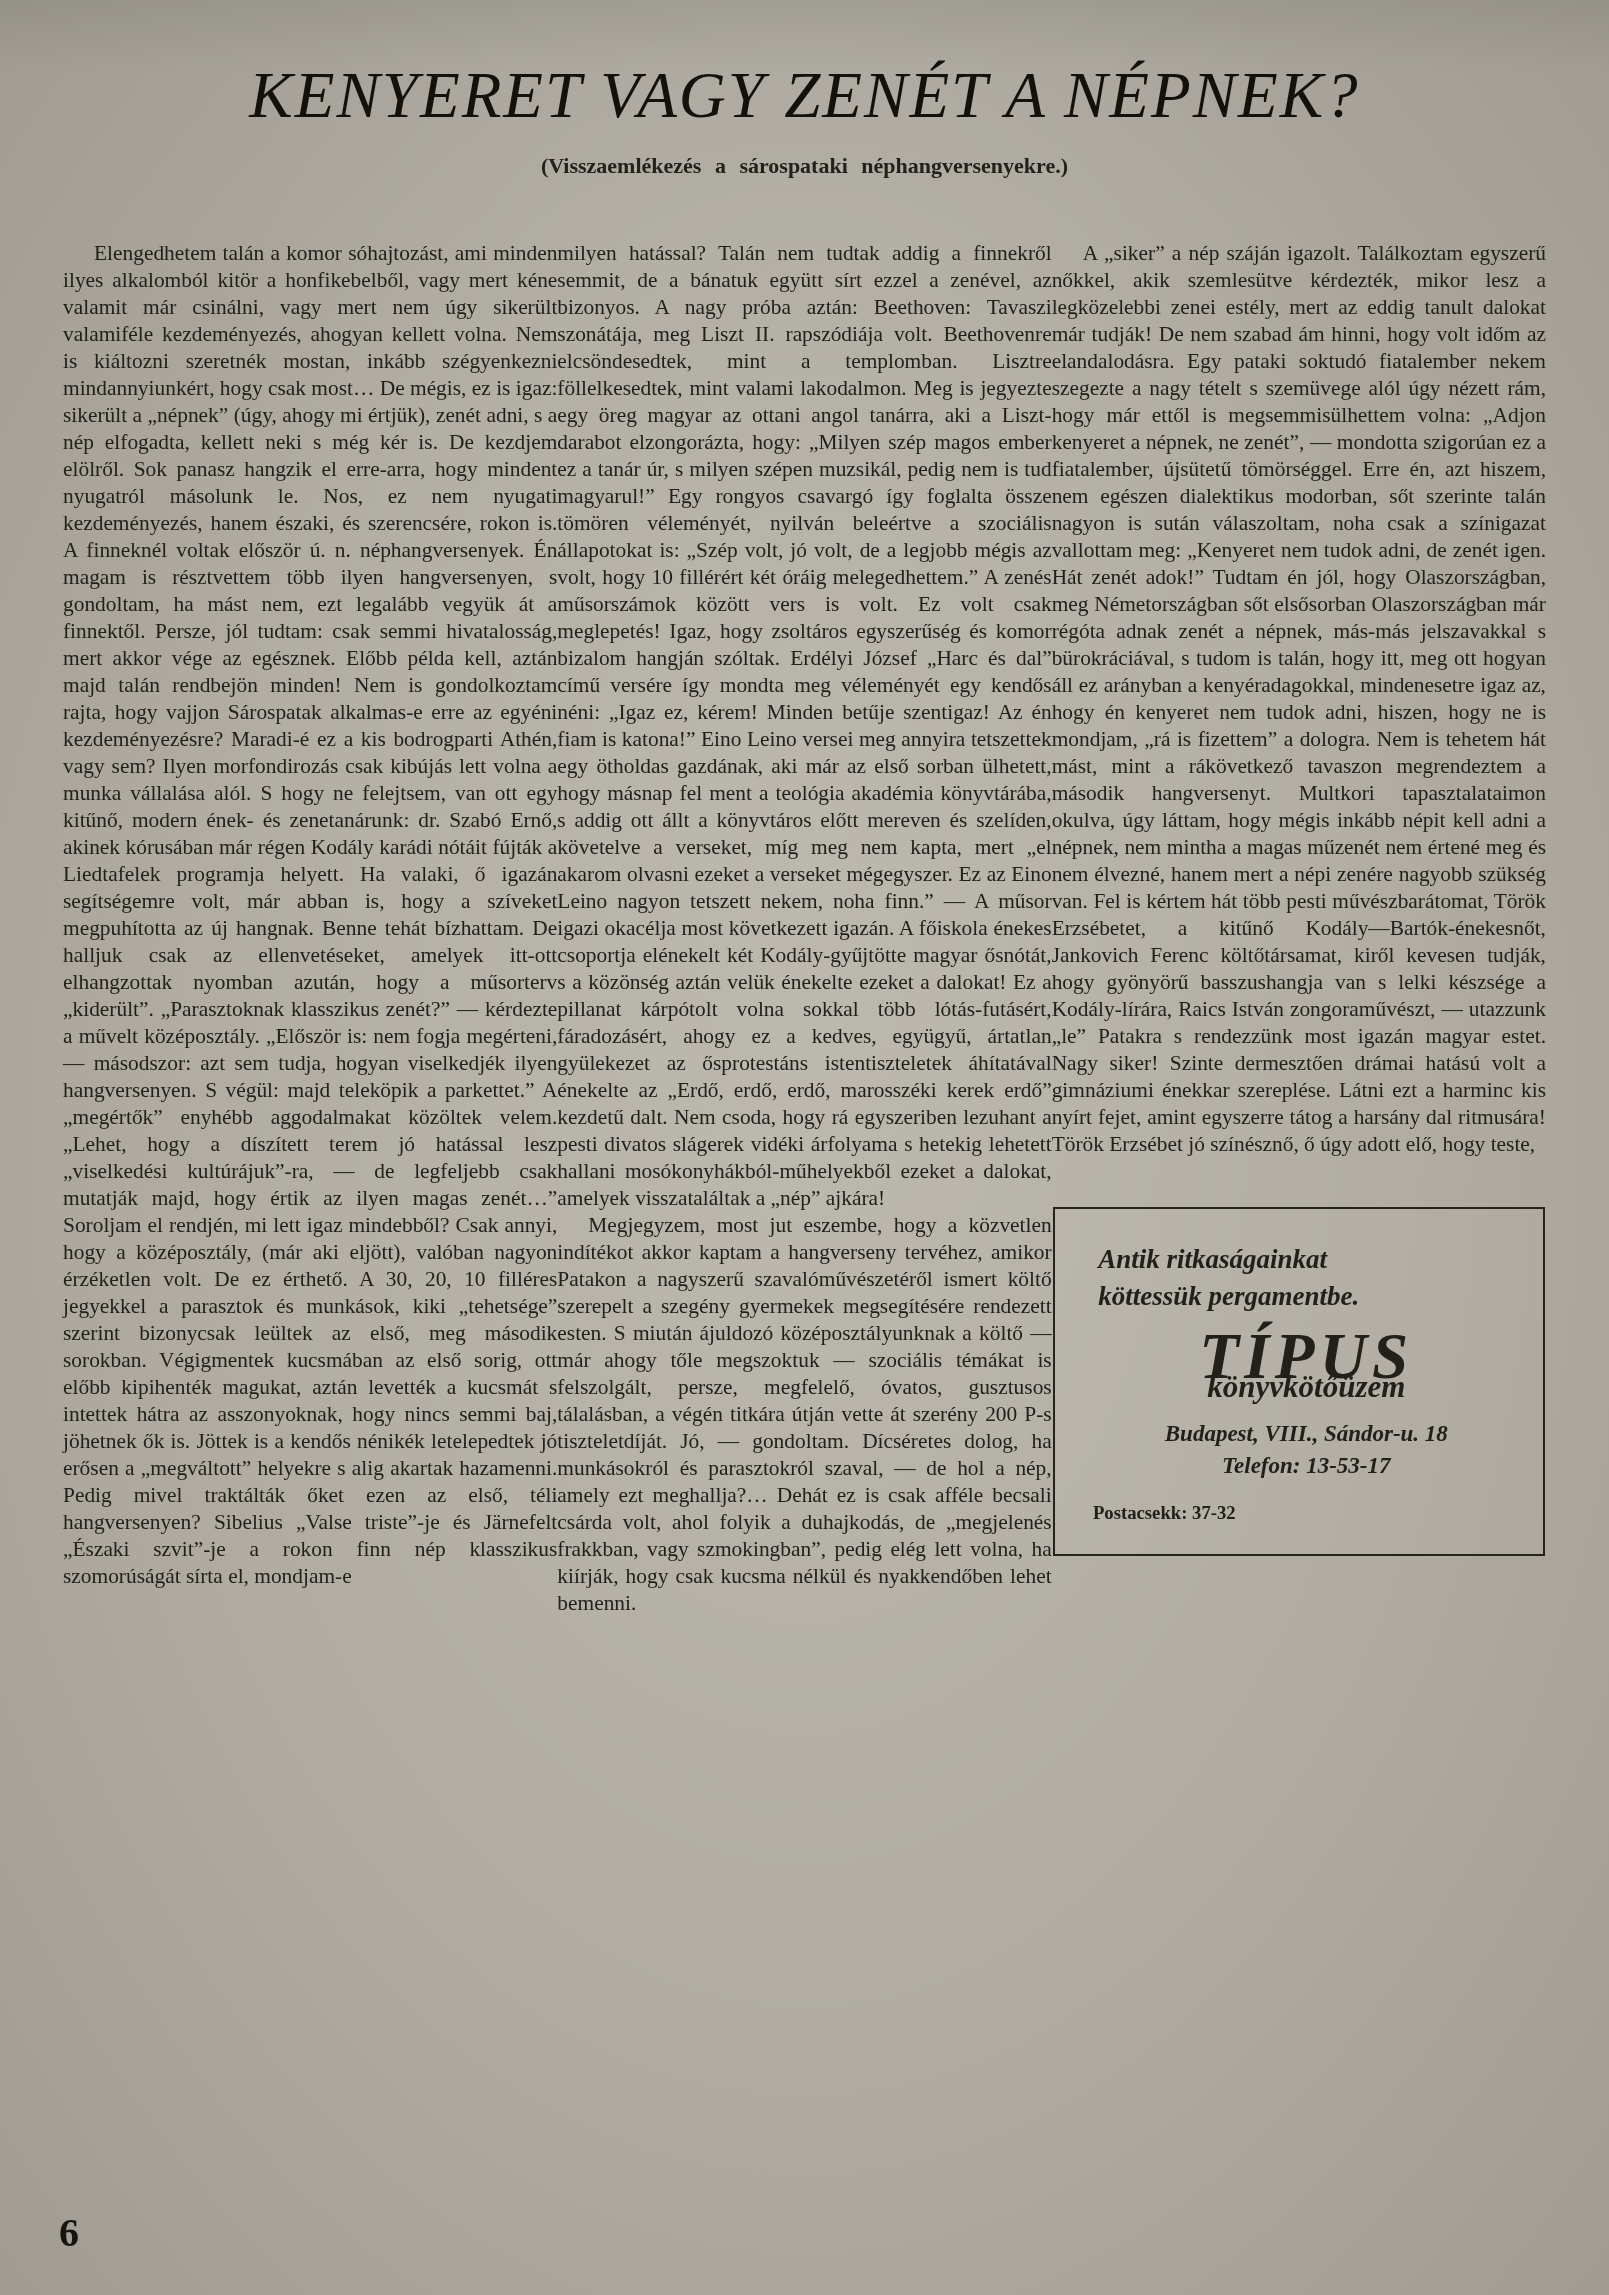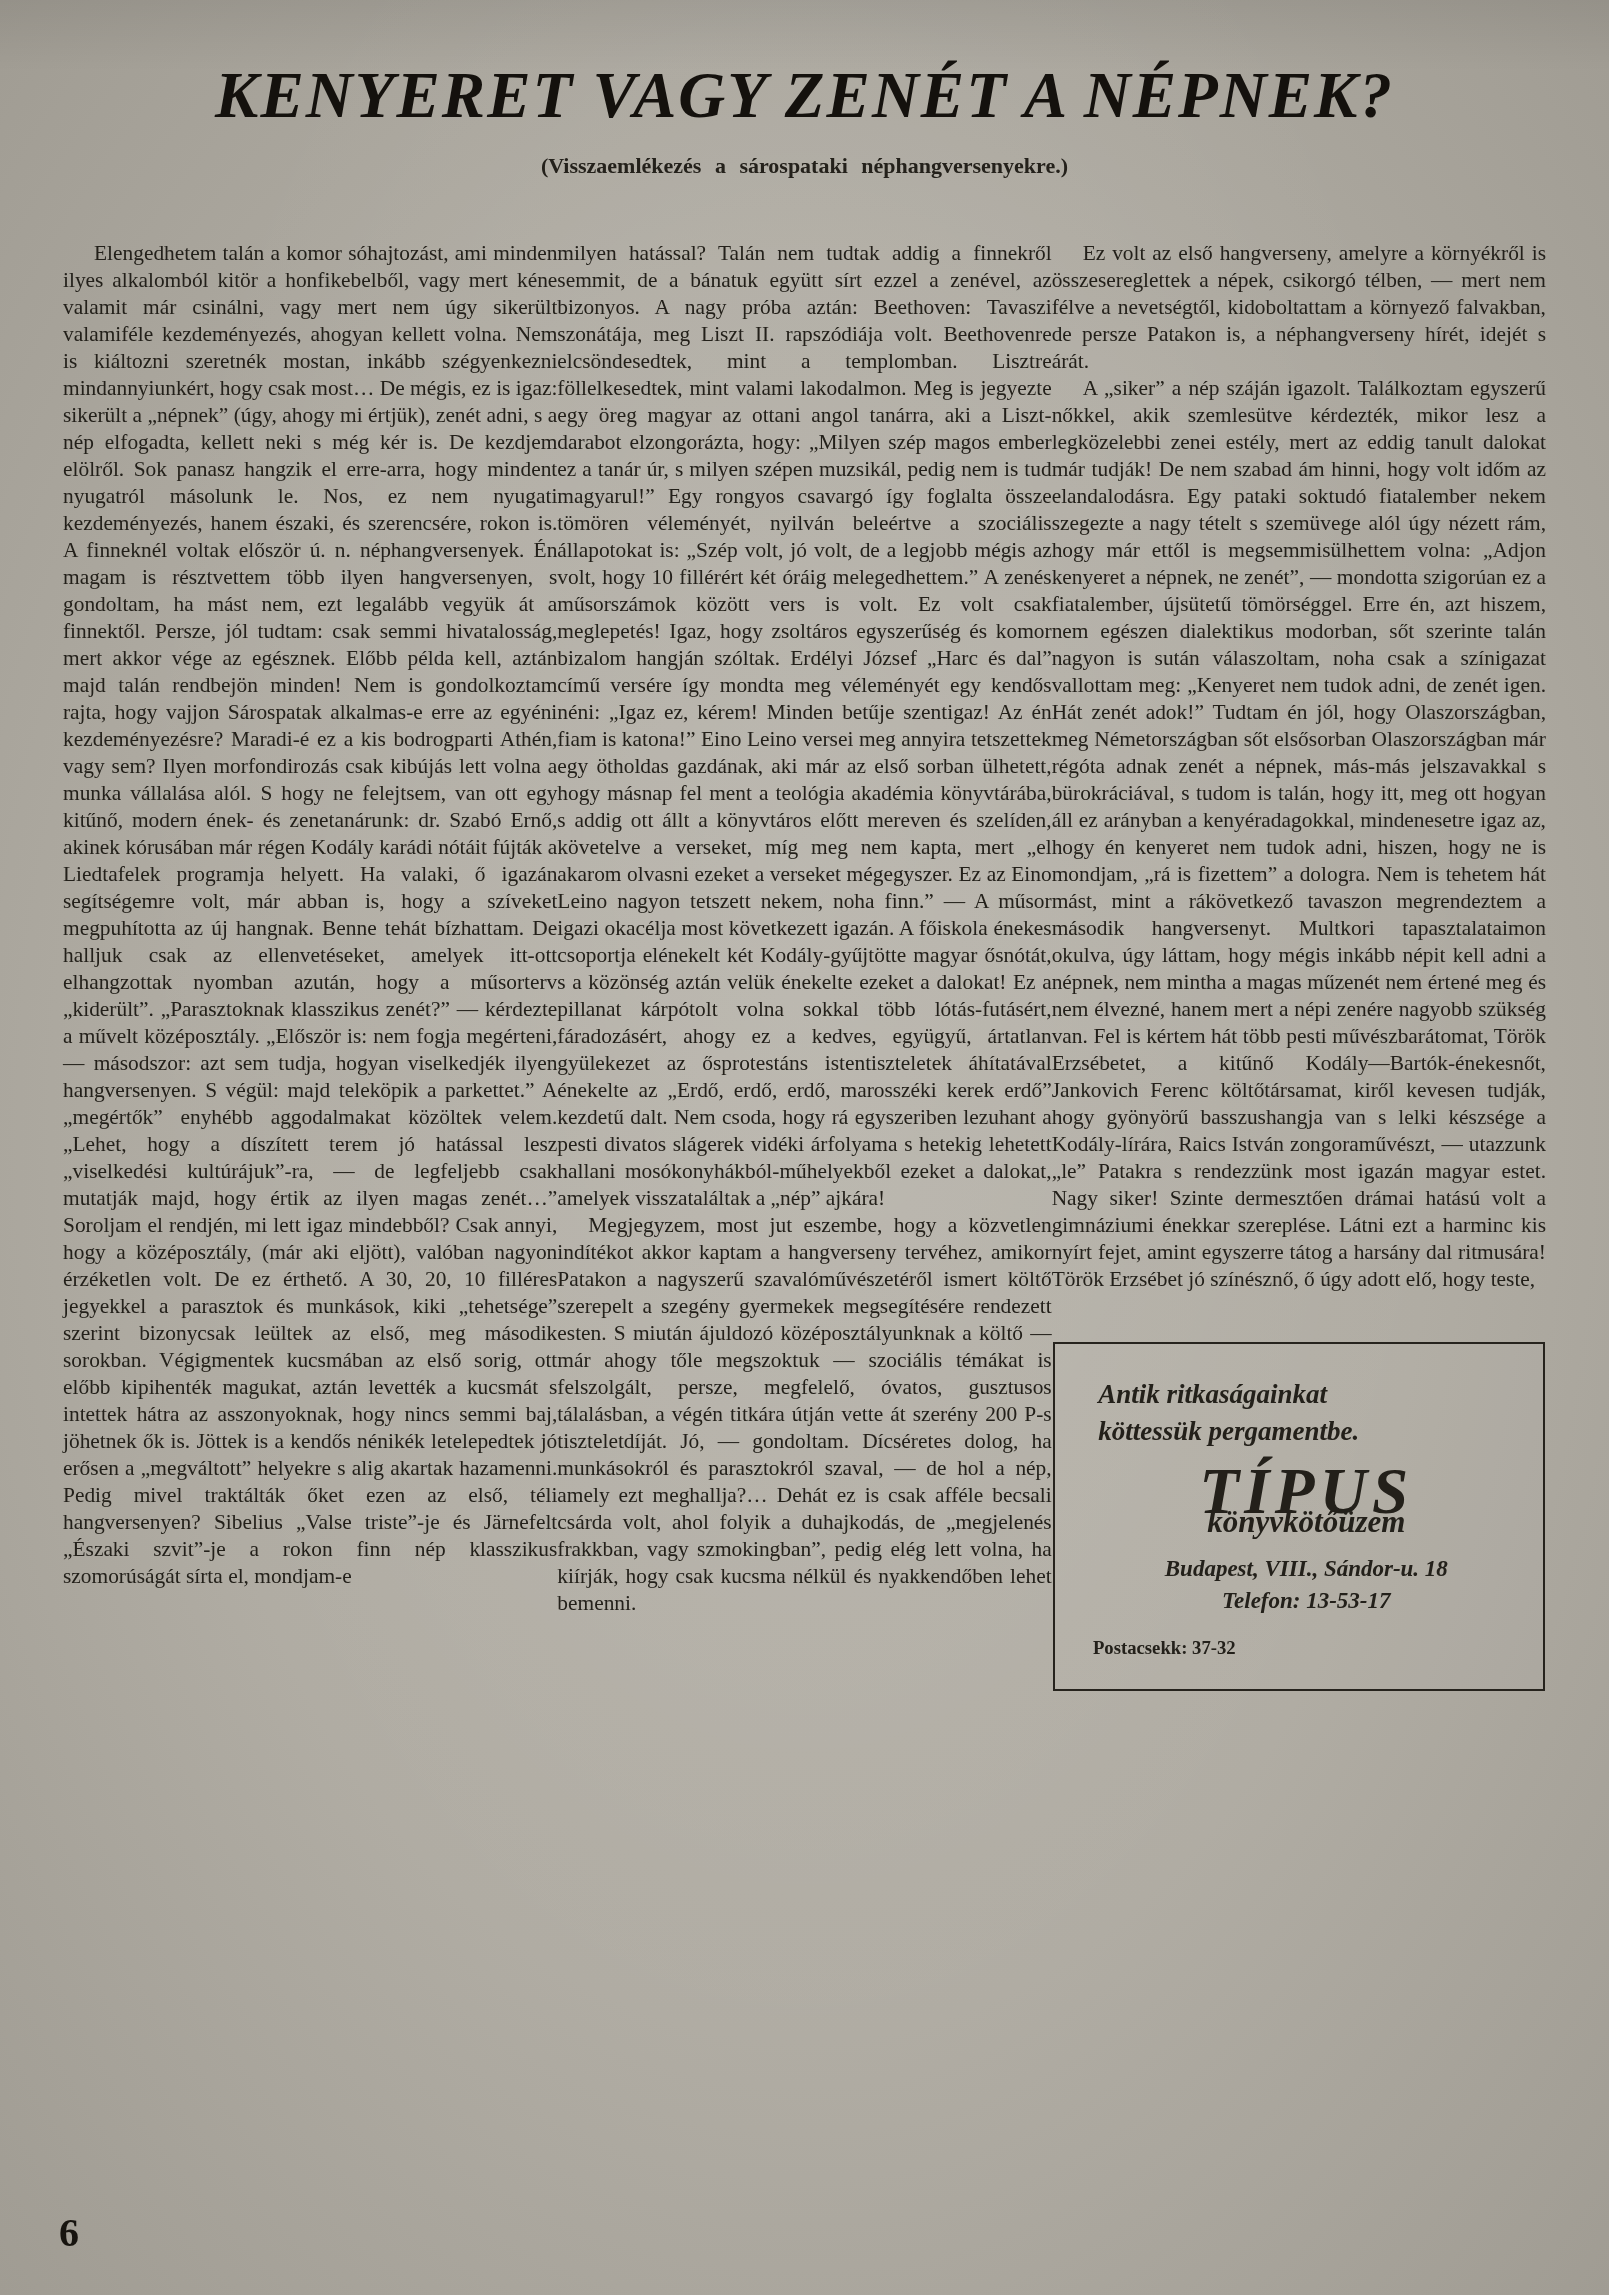--- a/index.html
+++ b/index.html
@@ -25,21 +25,21 @@
     position: absolute;
     left: 0; top: 0; right: 0; height: 80px;
     background: linear-gradient(180deg, rgba(0,0,0,0.07), rgba(0,0,0,0) 90%);
     pointer-events: none;
   }
   header { text-align: center; }
   .title {
     margin: 0;
     font-size: 65px;
     line-height: 1.05;
-    font-weight: bold;
+    font-weight: normal;
     font-style: italic;
     letter-spacing: 2px;
     color: #14110d;
     white-space: nowrap;
   }
   .subtitle {
     margin: 24px 0 0 0;
     font-size: 22px;
     font-weight: bold;
     word-spacing: 8px;
@@ -127,21 +127,20 @@
     <div class="col">
       <p class="para">Elengedhetem talán a komor sóhajtozást, ami minden ilyes alkalomból kitör a honfikebelből, vagy mert kéne valamit már csinálni, vagy mert nem úgy sikerült valamiféle kezdeményezés, ahogyan kellett volna. Nem is kiáltozni szeretnék mostan, inkább szégyenkezni mindannyiunkért, hogy csak most… De mégis, ez is igaz: sikerült a „népnek” (úgy, ahogy mi értjük), zenét adni, s a nép elfogadta, kellett neki s még kér is. De kezdjem elölről. Sok panasz hangzik el erre-arra, hogy mindent nyugatról másolunk le. Nos, ez nem nyugati kezdeményezés, hanem északi, és szerencsére, rokon is. A finneknél voltak először ú. n. néphangversenyek. Én magam is résztvettem több ilyen hangversenyen, s gondoltam, ha mást nem, ezt legalább vegyük át a finnektől. Persze, jól tudtam: csak semmi hivatalosság, mert akkor vége az egésznek. Előbb példa kell, aztán majd talán rendbejön minden! Nem is gondolkoztam rajta, hogy vajjon Sárospatak alkalmas-e erre az egyéni kezdeményezésre? Maradi-é ez a kis bodrogparti Athén, vagy sem? Ilyen morfondirozás csak kibújás lett volna a munka vállalása alól. S hogy ne felejtsem, van ott egy kitűnő, modern ének- és zenetanárunk: dr. Szabó Ernő, akinek kórusában már régen Kodály karádi nótáit fújták a Liedtafelek programja helyett. Ha valaki, ő igazán segítségemre volt, már abban is, hogy a szíveket megpuhította az új hangnak. Benne tehát bízhattam. De halljuk csak az ellenvetéseket, amelyek itt-ott elhangzottak nyomban azután, hogy a műsorterv „kiderült”. „Parasztoknak klasszikus zenét?” — kérdezte a művelt középosztály. „Először is: nem fogja megérteni, — másodszor: azt sem tudja, hogyan viselkedjék ilyen hangversenyen. S végül: majd teleköpik a parkettet.” A „megértők” enyhébb aggodalmakat közöltek velem. „Lehet, hogy a díszített terem jó hatással lesz „viselkedési kultúrájuk”-ra, — de legfeljebb csak mutatják majd, hogy értik az ilyen magas zenét…” Soroljam el rendjén, mi lett igaz mindebből? Csak annyi, hogy a középosztály, (már aki eljött), valóban nagyon érzéketlen volt. De ez érthető. A 30, 20, 10 filléres jegyekkel a parasztok és munkások, kiki „tehetsége” szerint bizonycsak leültek az első, meg második sorokban. Végigmentek kucsmában az első sorig, ott előbb kipihenték magukat, aztán levették a kucsmát s intettek hátra az asszonyoknak, hogy nincs semmi baj, jöhetnek ők is. Jöttek is a kendős nénikék letelepedtek jó erősen a „megváltott” helyekre s alig akartak hazamenni. Pedig mivel traktálták őket ezen az első, téli hangversenyen? Sibelius „Valse triste”-je és Järnefelt „Északi szvit”-je a rokon finn nép klasszikus szomorúságát sírta el, mondjam-e</p>
     </div>
 
     <div class="col">
       <p class="para cont">milyen hatással? Talán nem tudtak addig a finnekről semmit, de a bánatuk együtt sírt ezzel a zenével, az bizonyos. A nagy próba aztán: Beethoven: Tavaszi szonátája, meg Liszt II. rapszódiája volt. Beethovenre elcsöndesedtek, mint a templomban. Lisztre föllelkesedtek, mint valami lakodalmon. Meg is jegyezte egy öreg magyar az ottani angol tanárra, aki a Liszt-darabot elzongorázta, hogy: „Milyen szép magos ember ez a tanár úr, s milyen szépen muzsikál, pedig nem is tud magyarul!” Egy rongyos csavargó így foglalta össze tömören véleményét, nyilván beleértve a szociális állapotokat is: „Szép volt, jó volt, de a legjobb mégis az volt, hogy 10 fillérért két óráig melegedhettem.” A zenés műsorszámok között vers is volt. Ez volt csak meglepetés! Igaz, hogy zsoltáros egyszerűség és komor bizalom hangján szóltak. Erdélyi József „Harc és dal” című versére így mondta meg véleményét egy kendős néni: „Igaz ez, kérem! Minden betűje szentigaz! Az én fiam is katona!” Eino Leino versei meg annyira tetszettek egy ötholdas gazdának, aki már az első sorban ülhetett, hogy másnap fel ment a teológia akadémia könyvtárába, s addig ott állt a könyvtáros előtt mereven és szelíden, követelve a verseket, míg meg nem kapta, mert „el akarom olvasni ezeket a verseket mégegyszer. Ez az Eino Leino nagyon tetszett nekem, noha finn.” — A műsor igazi okacélja most következett igazán. A főiskola énekes csoportja elénekelt két Kodály-gyűjtötte magyar ősnótát, s a közönség aztán velük énekelte ezeket a dalokat! Ez a pillanat kárpótolt volna sokkal több lótás-futásért, fáradozásért, ahogy ez a kedves, együgyű, ártatlan gyülekezet az ősprotestáns istentiszteletek áhítatával énekelte az „Erdő, erdő, erdő, marosszéki kerek erdő” kezdetű dalt. Nem csoda, hogy rá egyszeriben lezuhant a pesti divatos slágerek vidéki árfolyama s hetekig lehetett hallani mosókonyhákból-műhelyekből ezeket a dalokat, amelyek visszataláltak a „nép” ajkára!</p>
       <p class="para">Megjegyzem, most jut eszembe, hogy a közvetlen indítékot akkor kaptam a hangverseny tervéhez, amikor Patakon a nagyszerű szavalóművészetéről ismert költő szerepelt a szegény gyermekek megsegítésére rendezett esten. S miután ájuldozó középosztályunknak a költő — már ahogy tőle megszoktuk — szociális témákat is felszolgált, persze, megfelelő, óvatos, gusztusos tálalásban, a végén titkára útján vette át szerény 200 P-s tiszteletdíját. Jó, — gondoltam. Dícséretes dolog, ha munkásokról és parasztokról szaval, — de hol a nép, amely ezt meghallja?… Dehát ez is csak afféle becsali csárda volt, ahol folyik a duhajkodás, de „megjelenés frakkban, vagy szmokingban”, pedig elég lett volna, ha kiírják, hogy csak kucsma nélkül és nyakkendőben lehet bemenni.</p>
     </div>
 
     <div class="col">
-      <p class="para">Ez volt az első hangverseny, amelyre a környékről is összesereglettek a népek, csikorgó télben, — mert nem félve a nevetségtől, kidoboltattam a környező falvakban, de persze Patakon is, a néphangverseny hírét, idejét s árát.</p>
       <p class="para">A „siker” a nép száján igazolt. Találkoztam egyszerű nőkkel, akik szemlesütve kérdezték, mikor lesz a legközelebbi zenei estély, mert az eddig tanult dalokat már tudják! De nem szabad ám hinni, hogy volt időm az elandalodásra. Egy pataki soktudó fiatalember nekem szegezte a nagy tételt s szemüvege alól úgy nézett rám, hogy már ettől is megsemmisülhettem volna: „Adjon kenyeret a népnek, ne zenét”, — mondotta szigorúan ez a fiatalember, újsütetű tömörséggel. Erre én, azt hiszem, nem egészen dialektikus modorban, sőt szerinte talán nagyon is sután válaszoltam, noha csak a színigazat vallottam meg: „Kenyeret nem tudok adni, de zenét igen. Hát zenét adok!” Tudtam én jól, hogy Olaszországban, meg Németországban sőt elsősorban Olaszországban már régóta adnak zenét a népnek, más-más jelszavakkal s bürokráciával, s tudom is talán, hogy itt, meg ott hogyan áll ez arányban a kenyéradagokkal, mindenesetre igaz az, hogy én kenyeret nem tudok adni, hiszen, hogy ne is mondjam, „rá is fizettem” a dologra. Nem is tehetem hát mást, mint a rákövetkező tavaszon megrendeztem a második hangversenyt. Multkori tapasztalataimon okulva, úgy láttam, hogy mégis inkább népit kell adni a népnek, nem mintha a magas műzenét nem értené meg és nem élvezné, hanem mert a népi zenére nagyobb szükség van. Fel is kértem hát több pesti művészbarátomat, Török Erzsébetet, a kitűnő Kodály—Bartók-énekesnőt, Jankovich Ferenc költőtársamat, kiről kevesen tudják, hogy gyönyörű basszushangja van s lelki készsége a Kodály-lírára, Raics István zongoraművészt, — utazzunk „le” Patakra s rendezzünk most igazán magyar estet. Nagy siker! Szinte dermesztően drámai hatású volt a gimnáziumi énekkar szereplése. Látni ezt a harminc kis nyírt fejet, amint egyszerre tátog a harsány dal ritmusára! Török Erzsébet jó színésznő, ő úgy adott elő, hogy teste,</p>
 
       <div class="ad">
         <p class="ad-lead"><span>Antik ritkaságainkat</span><br><span>köttessük pergamentbe.</span></p>
         <p class="ad-brand">TÍPUS</p>
         <p class="ad-sub">könyvkötőüzem</p>
         <p class="ad-addr">Budapest, VIII., Sándor-u. 18</p>
         <p class="ad-phone">Telefon: 13-53-17</p>
         <p class="ad-postal">Postacsekk: 37-32</p>
       </div>

